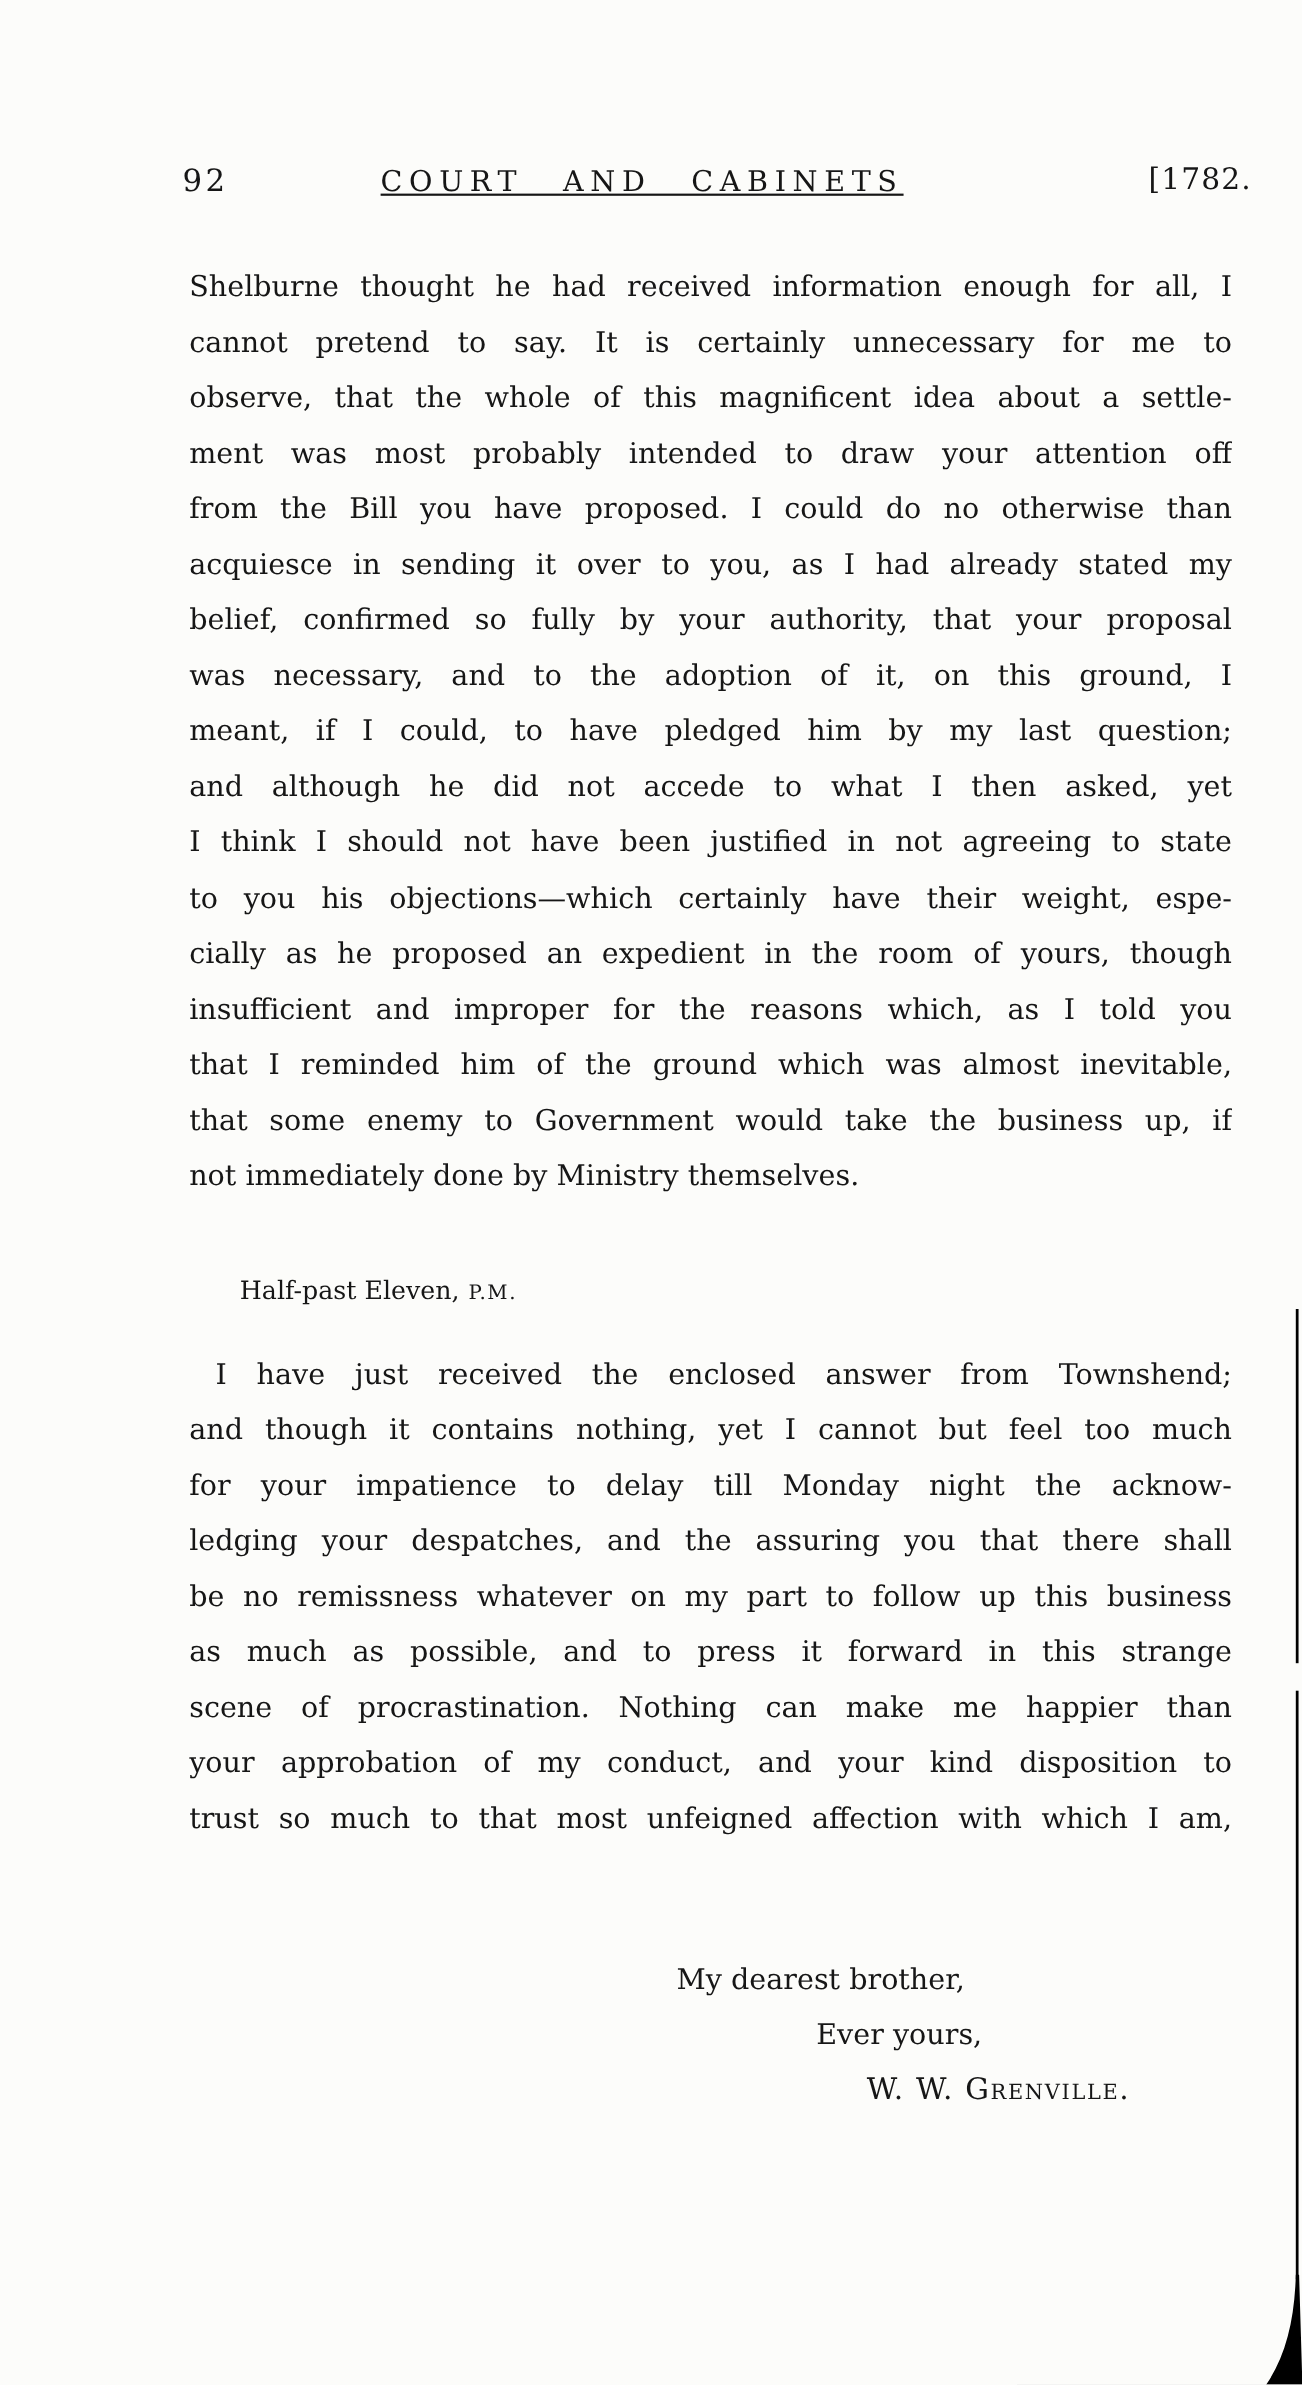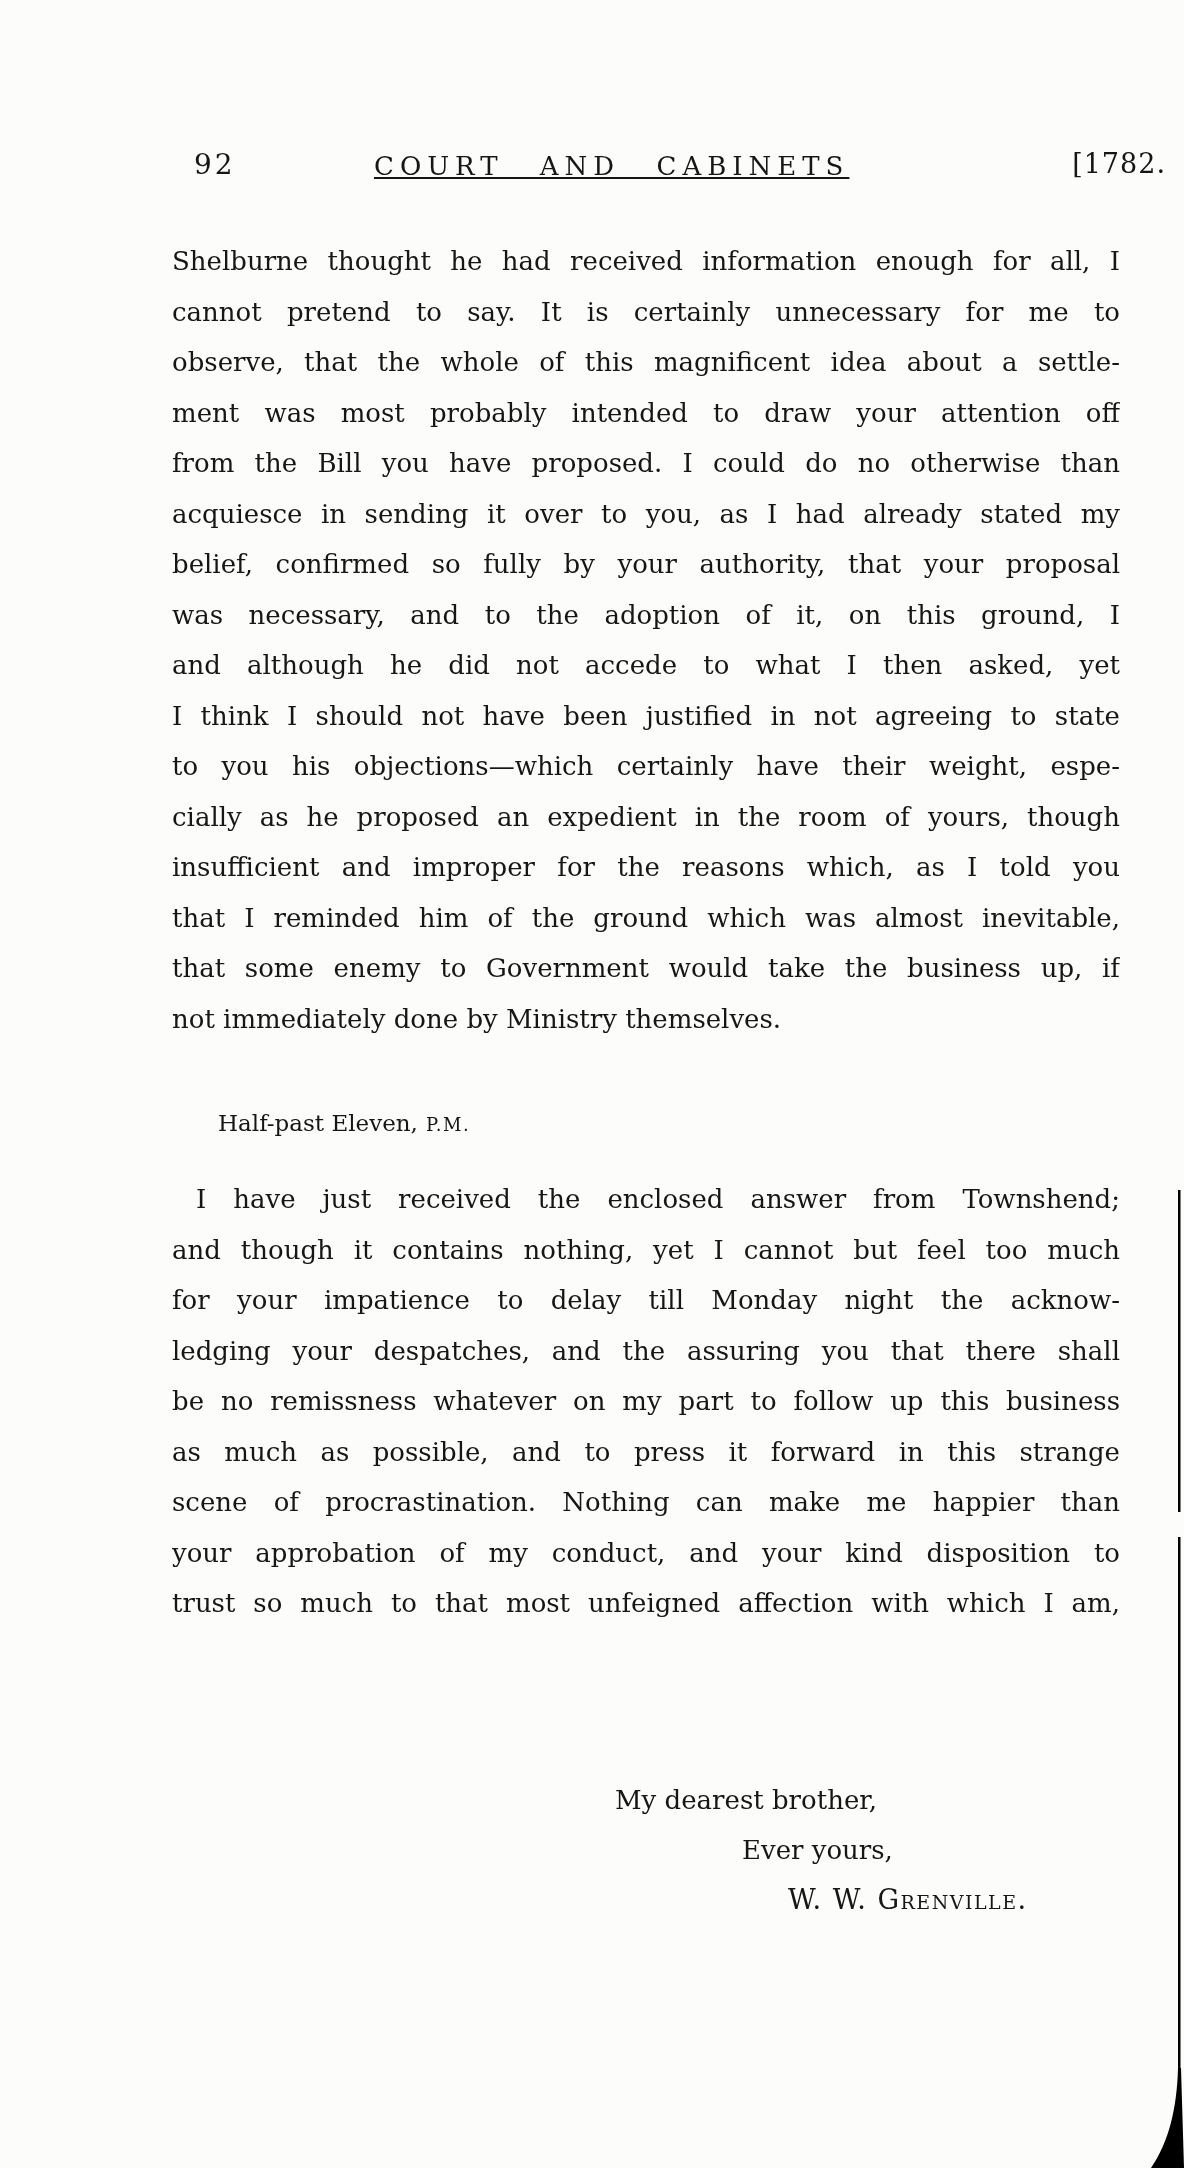--- a/index.html
+++ b/index.html
@@ -8,21 +8,21 @@
     width: 1184px;
     height: 2168px;
     margin: 0 auto;
     background: #fcfcfa;
     color: #161616;
     font-family: "DejaVu Serif", "Liberation Serif", serif;
     overflow: hidden;
   }
 
   
-  .running-head { position: absolute; left: 188px; top: 148px; width: 948px; height: 40px; }
+  .running-head { position: absolute; left: 160px; top: 148px; width: 948px; height: 40px; }
   .pagenum { position: absolute; left: 6px; top: 0; font-size: 28px; letter-spacing: 3px; }
   .running-title {
     position: absolute; left: 186px; top: 3px;
     font-size: 26px; letter-spacing: 6px; word-spacing: 22px; text-decoration: underline;
   }
   .year { position: absolute; right: -30px; top: 0; font-size: 27px; letter-spacing: 1px; }
 
   
   .body-text {
     position: absolute; left: 172px; top: 236px; width: 948px;
@@ -72,20 +72,21 @@
 
     <div class="para para1">
         <div class="line">Shelburne thought he had received information enough for all, I</div>
         <div class="line">cannot pretend to say. It is certainly unnecessary for me to</div>
         <div class="line">observe, that the whole of this magnificent idea about a settle-</div>
         <div class="line">ment was most probably intended to draw your attention off</div>
         <div class="line">from the Bill you have proposed. I could do no otherwise than</div>
         <div class="line">acquiesce in sending it over to you, as I had already stated my</div>
         <div class="line">belief, confirmed so fully by your authority, that your proposal</div>
         <div class="line">was necessary, and to the adoption of it, on this ground, I</div>
+        <div class="line">meant, if I could, to have pledged him by my last question;</div>
         <div class="line">and although he did not accede to what I then asked, yet</div>
         <div class="line">I think I should not have been justified in not agreeing to state</div>
         <div class="line">to you his objections—which certainly have their weight, espe-</div>
         <div class="line">cially as he proposed an expedient in the room of yours, though</div>
         <div class="line">insufficient and improper for the reasons which, as I told you</div>
         <div class="line">that I reminded him of the ground which was almost inevitable,</div>
         <div class="line">that some enemy to Government would take the business up, if</div>
         <div class="line last-left">not immediately done by Ministry themselves.</div>
       </div>
 

